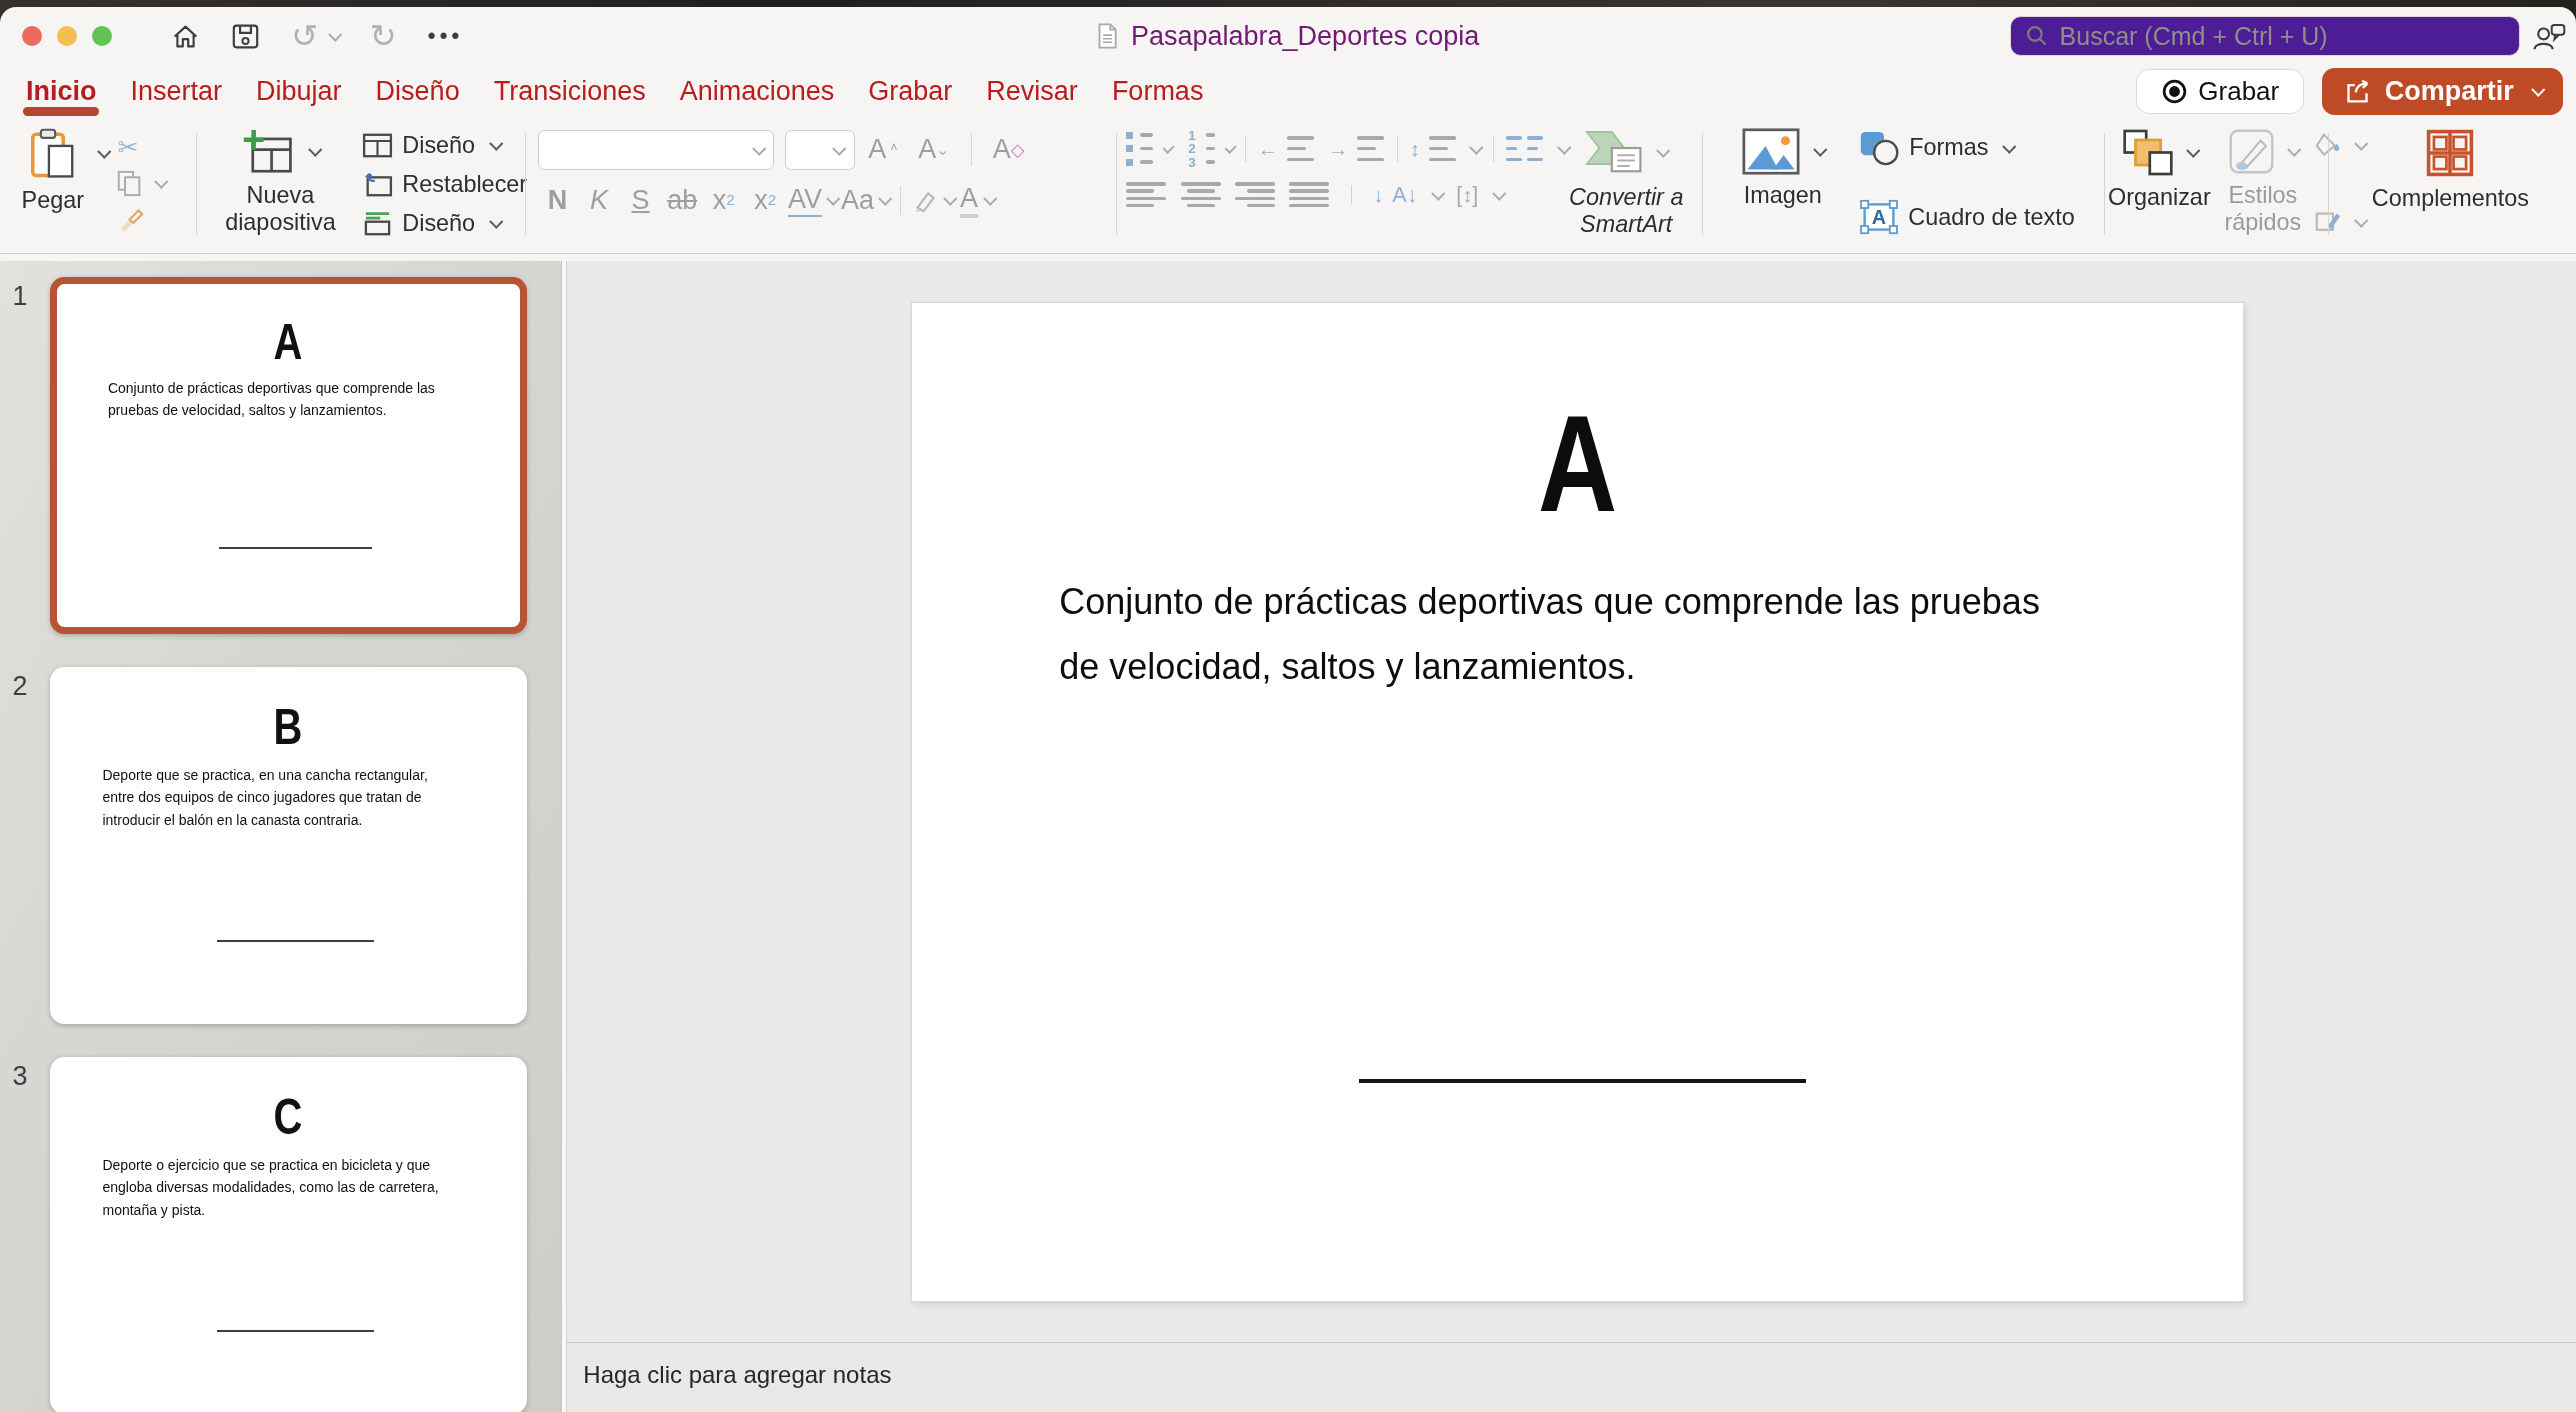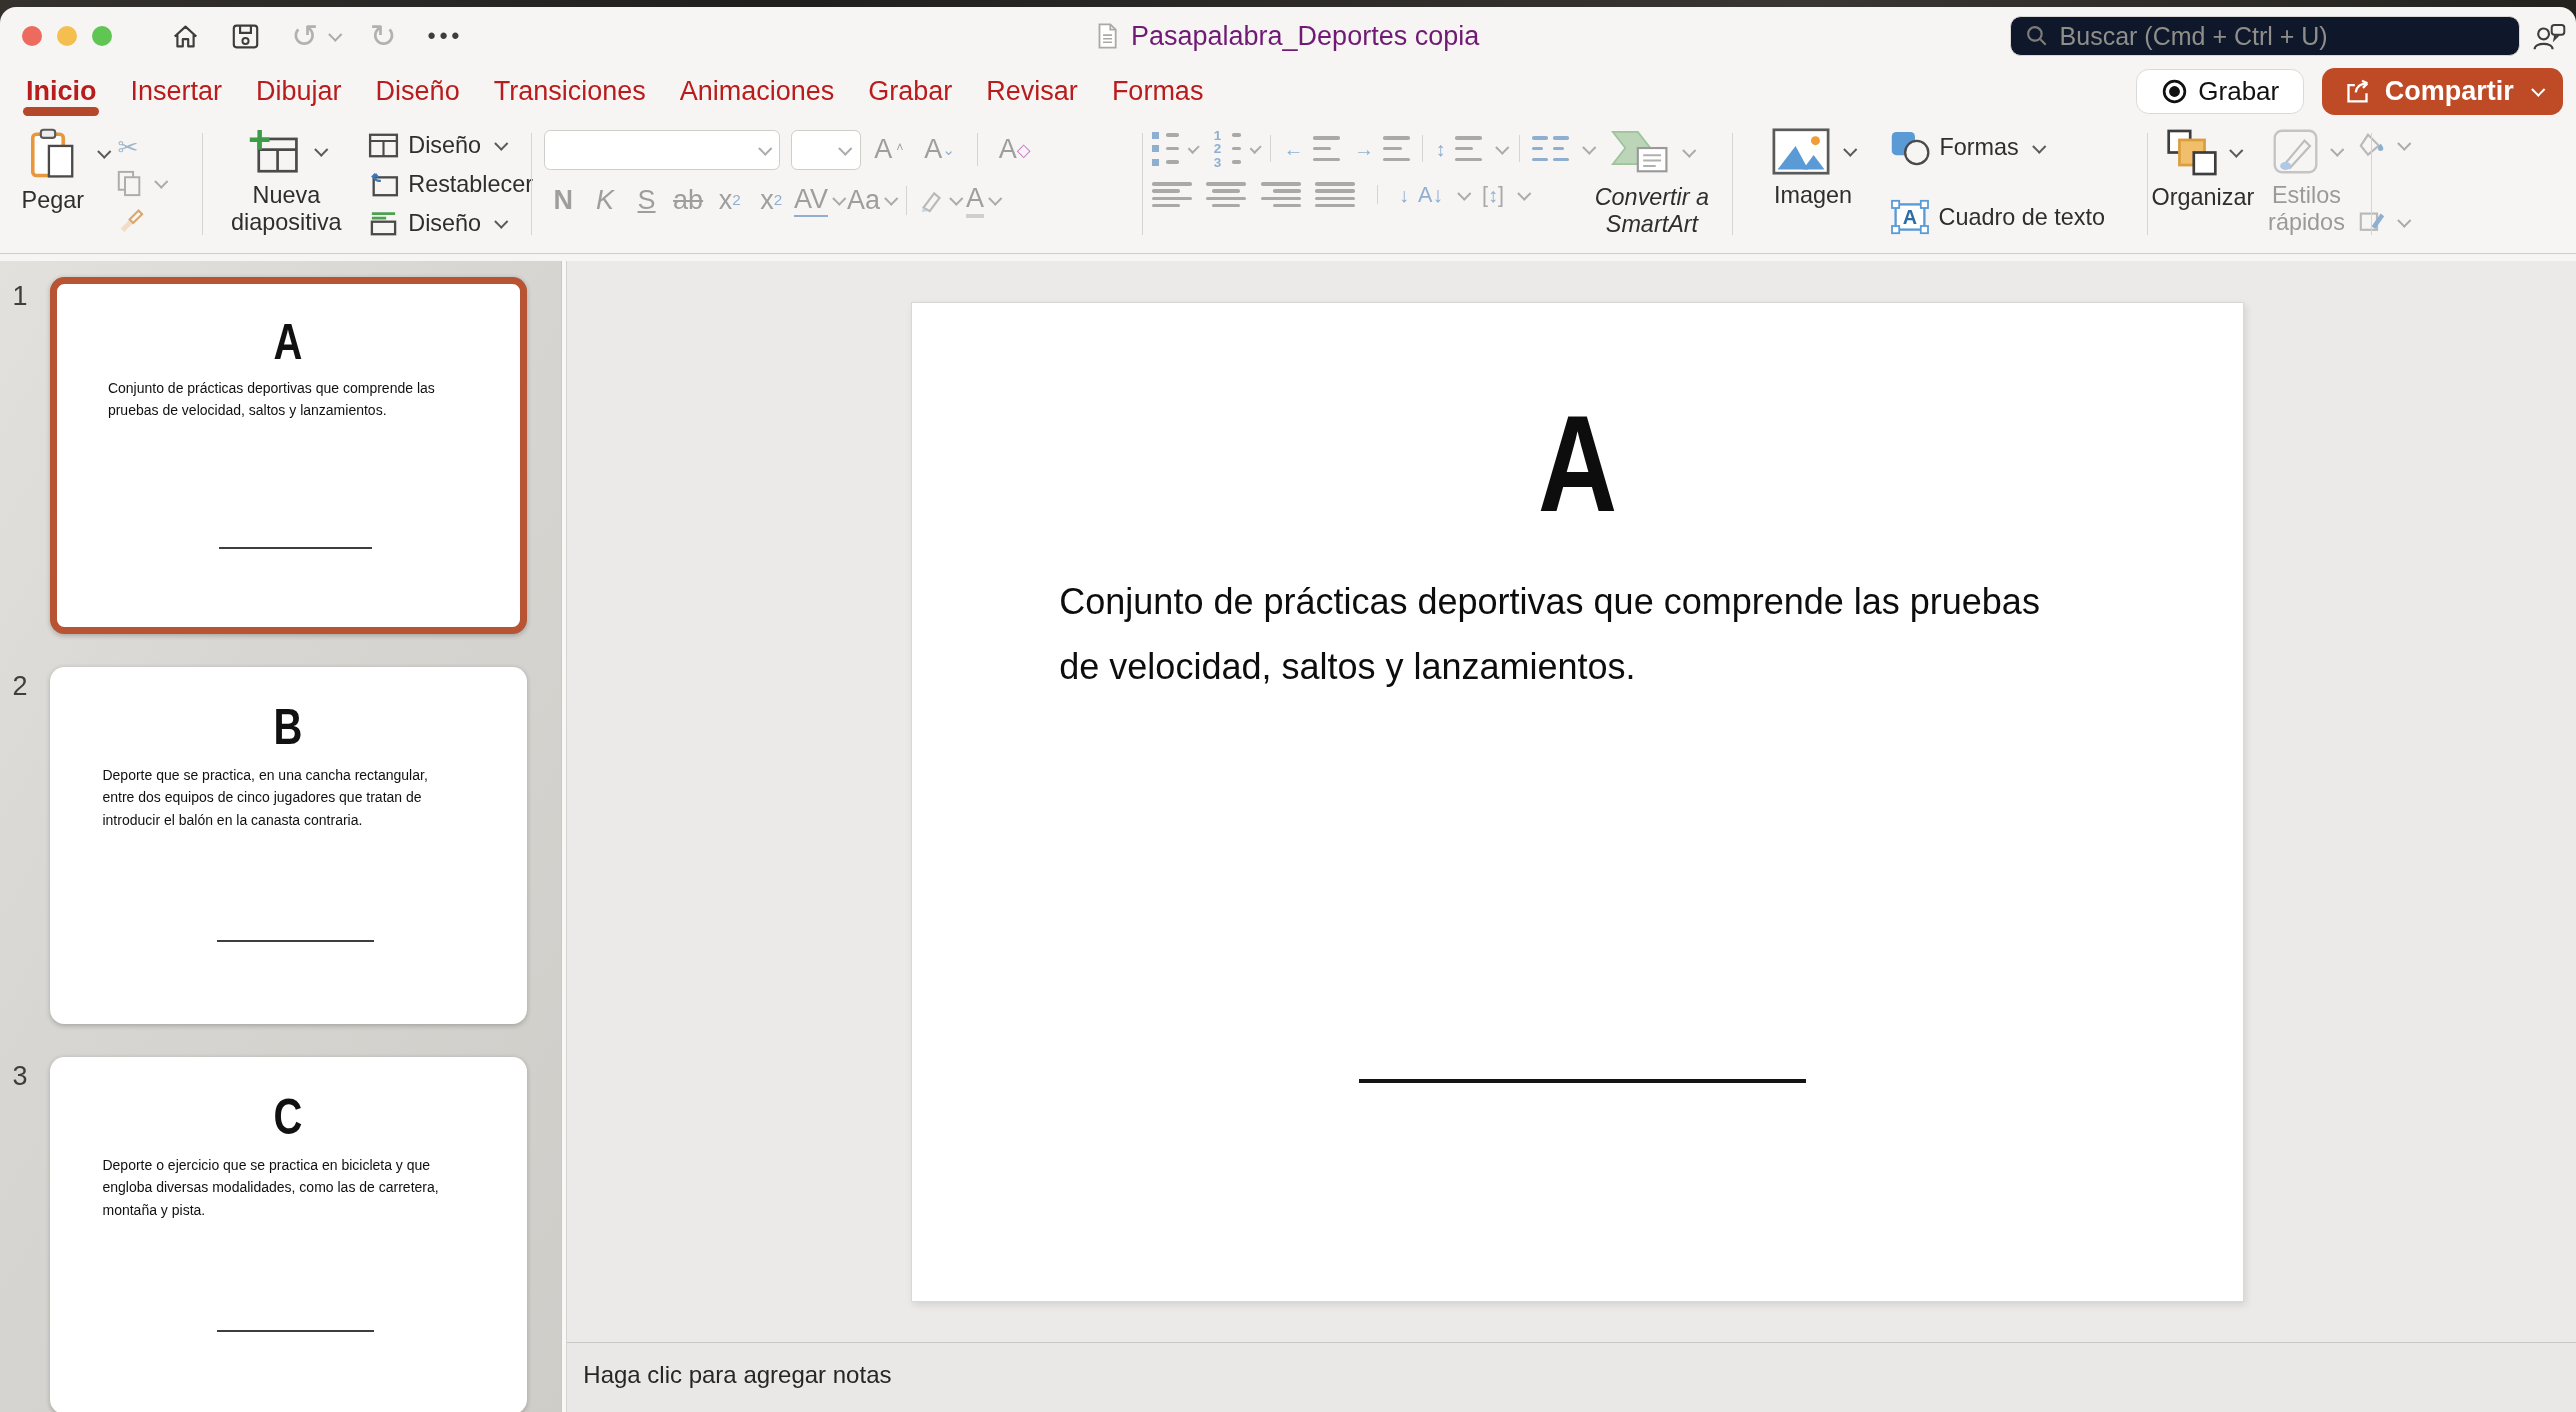--- a/index.html
+++ b/index.html
@@ -19,21 +19,21 @@
   .lights { display:flex; gap:15.3px; margin-left:3.6px; }
   .light { width:20px; height:20px; border-radius:50%; }
   .tb-icons { display:flex; align-items:center; gap:31px; margin-left:59px; color:#3d3d3d; }
   .tb-icons .dis { color:#B3B1AF; }
   .undo-wrap { display:flex; align-items:center; gap:5.4px; }
   .glyph-ud { font-size:32px; line-height:1; }
   .ellipsis { font-size:23.4px; letter-spacing:3.6px; color:#3d3d3d; }
   .doc-title { position:absolute; left:50%; top:50%; transform:translate(-50%,-50%);
     display:flex; align-items:center; gap:12.6px; font-size:27px; color:#701a75; }
   .searchbox { position:absolute; right:56px; top:9px; width:510px; height:40px;
-    background:#0f172a; border:1.8px solid #DAD8D4; border-radius:10.8px;
+    background:#4c1d95; border:1.8px solid #DAD8D4; border-radius:10.8px;
     display:flex; align-items:center; gap:10.8px; padding:0 14.4px; }
   .searchbox .ph { color:#8F8E8B; font-size:25px; }
   .presence { position:absolute; right:9px; top:14.4px; color:#3d3d3d; }
 
   
   .tabbar { height:52px; display:flex; align-items:center; padding:0 12.6px 0 9px; position:relative; }
   .tabs { display:flex; align-items:center; height:100%; }
   .tab { position:relative; padding:0 17px; font-size:27px; color:#b91c1c; height:100%;
     display:flex; align-items:center; }
   .tab.active { font-weight:bold; }
@@ -552,20 +552,33 @@
           <svg width="27" height="23.4" viewBox="0 0 30 26">
               <rect x="2" y="4" width="18" height="18" fill="none" stroke="#B9B9B9" stroke-width="2.4"></rect>
               <path d="M14 18 L24 4 L28 7 L18 21 Z" fill="#8FAFD1"></path>
             </svg>
           <span class="chev lt"></span>
         </div>
       </div>
     </div>
     <div class="vdiv"></div>
 
+    <div class="rgroup g-addins">
+      <div class="bigbtn" style="margin:0 auto">
+        <svg width="50" height="50" viewBox="0 0 56 56">
+          <rect x="4" y="4" width="48" height="48" fill="none" stroke="#C6532B" stroke-width="4"></rect>
+          <path d="M28 4 V52 M4 28 H52" stroke="#C6532B" stroke-width="4"></path>
+          <rect x="10" y="10" width="14" height="14" fill="none" stroke="#C6532B" stroke-width="3"></rect>
+          <rect x="32" y="10" width="14" height="14" fill="none" stroke="#C6532B" stroke-width="3"></rect>
+          <rect x="10" y="32" width="14" height="14" fill="none" stroke="#C6532B" stroke-width="3"></rect>
+          <rect x="32" y="32" width="14" height="14" fill="none" stroke="#C6532B" stroke-width="3"></rect>
+        </svg>
+        <span class="rlabel">Complementos</span>
+      </div>
+    </div>
   </div>
 
   <div class="content">
 
     <div class="thumbpanel">
 
       <div class="thumb-row">
         <span class="thumb-num">1</span>
         <div class="thumb selected">
           <div class="t-letter"><span>A</span></div>

